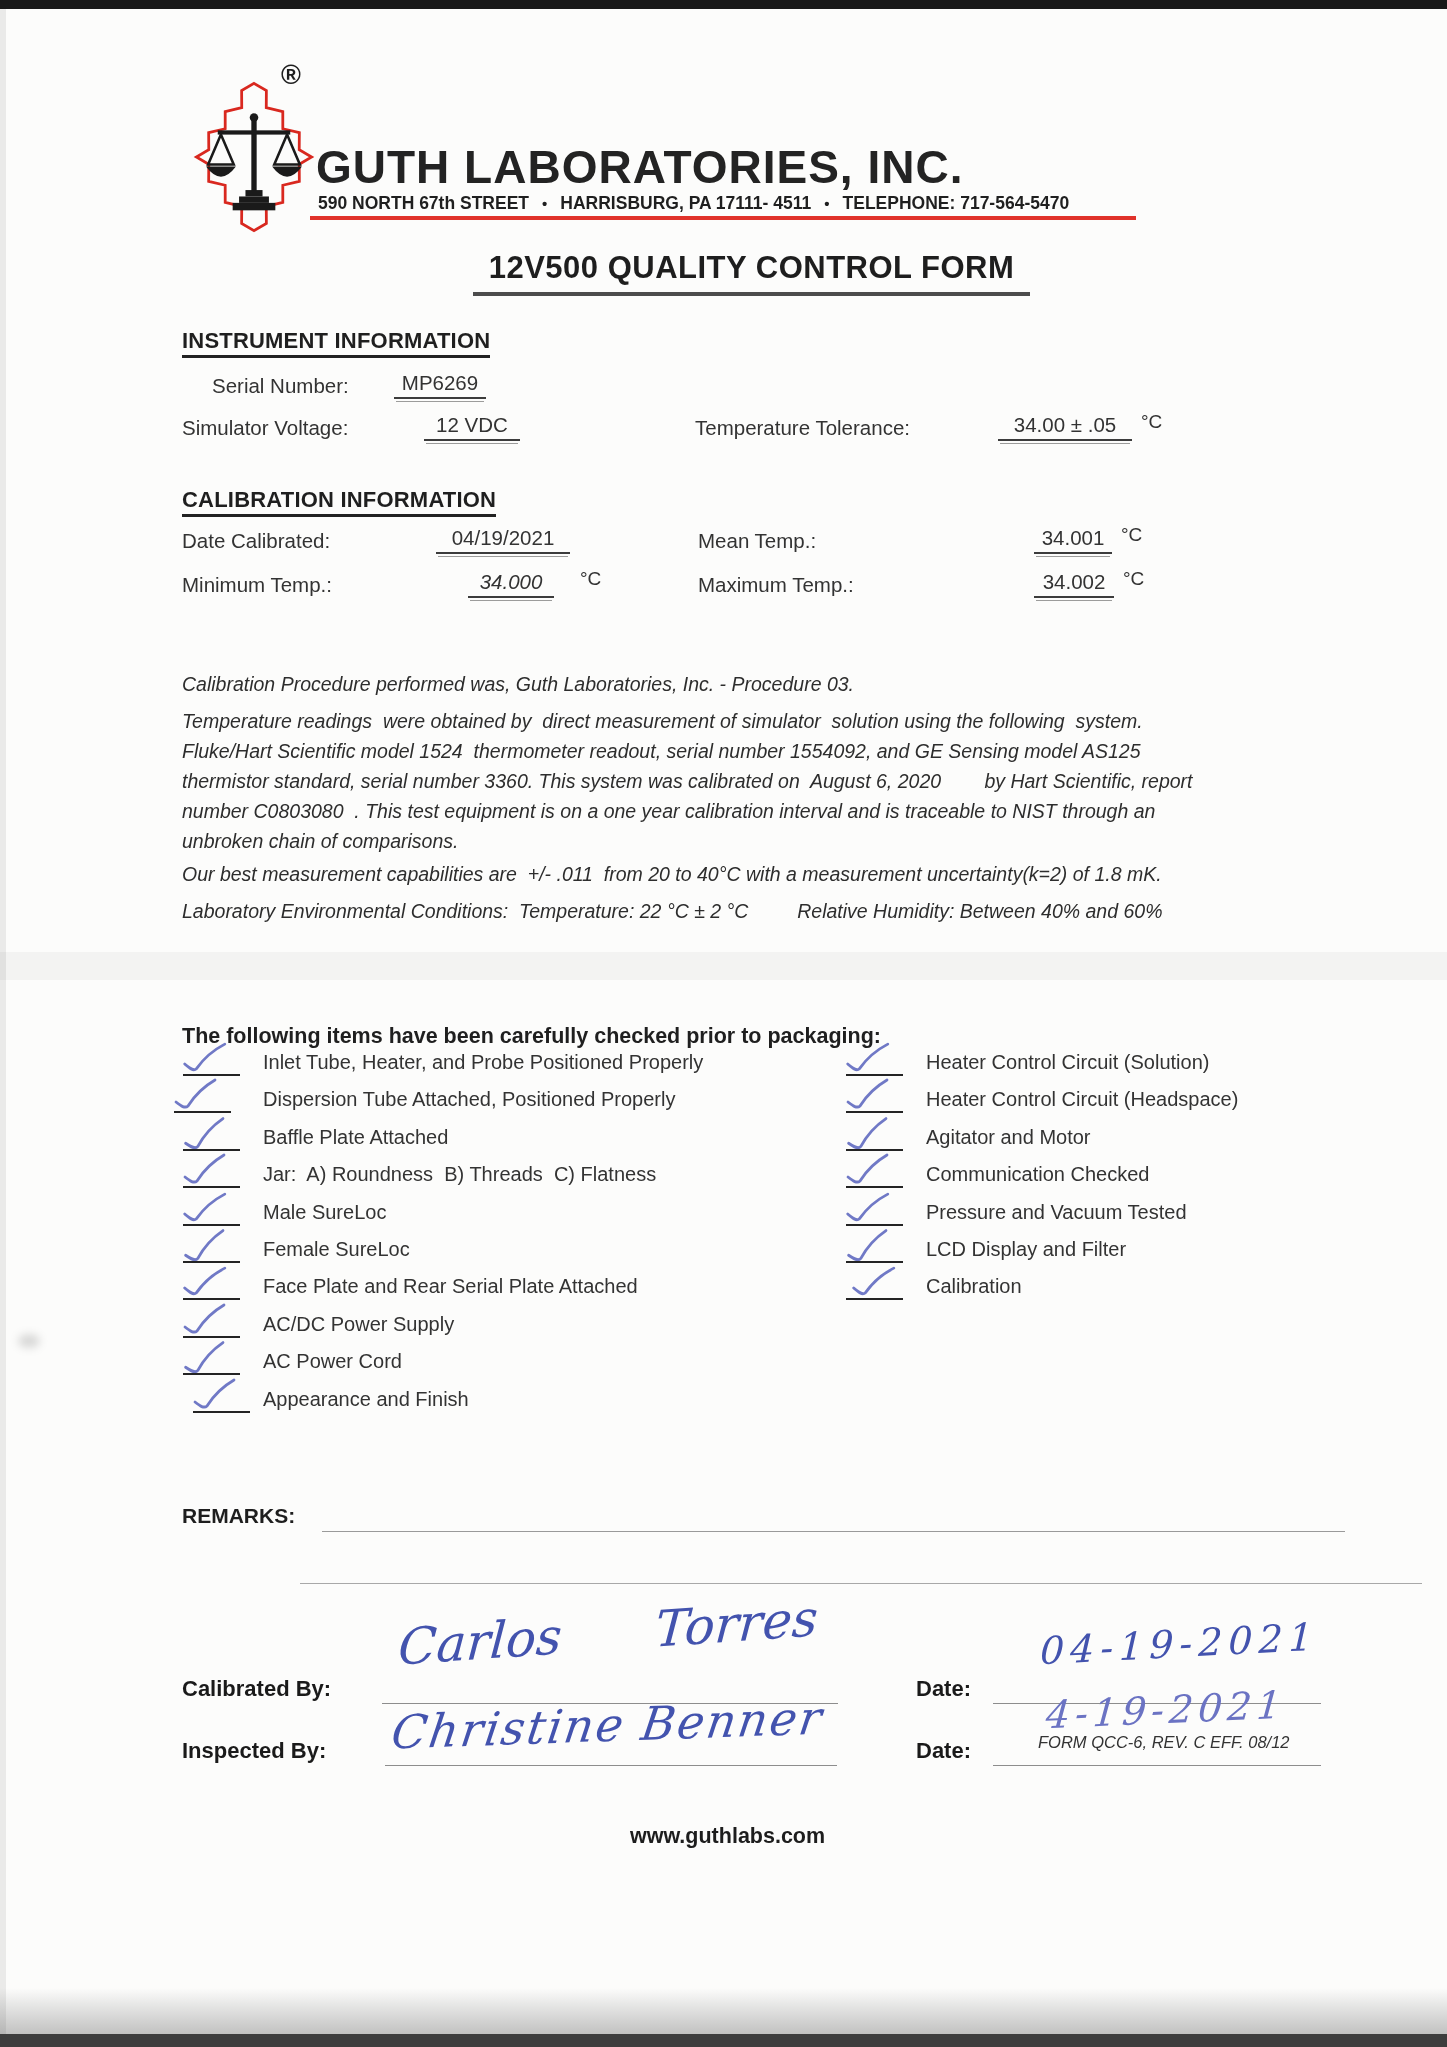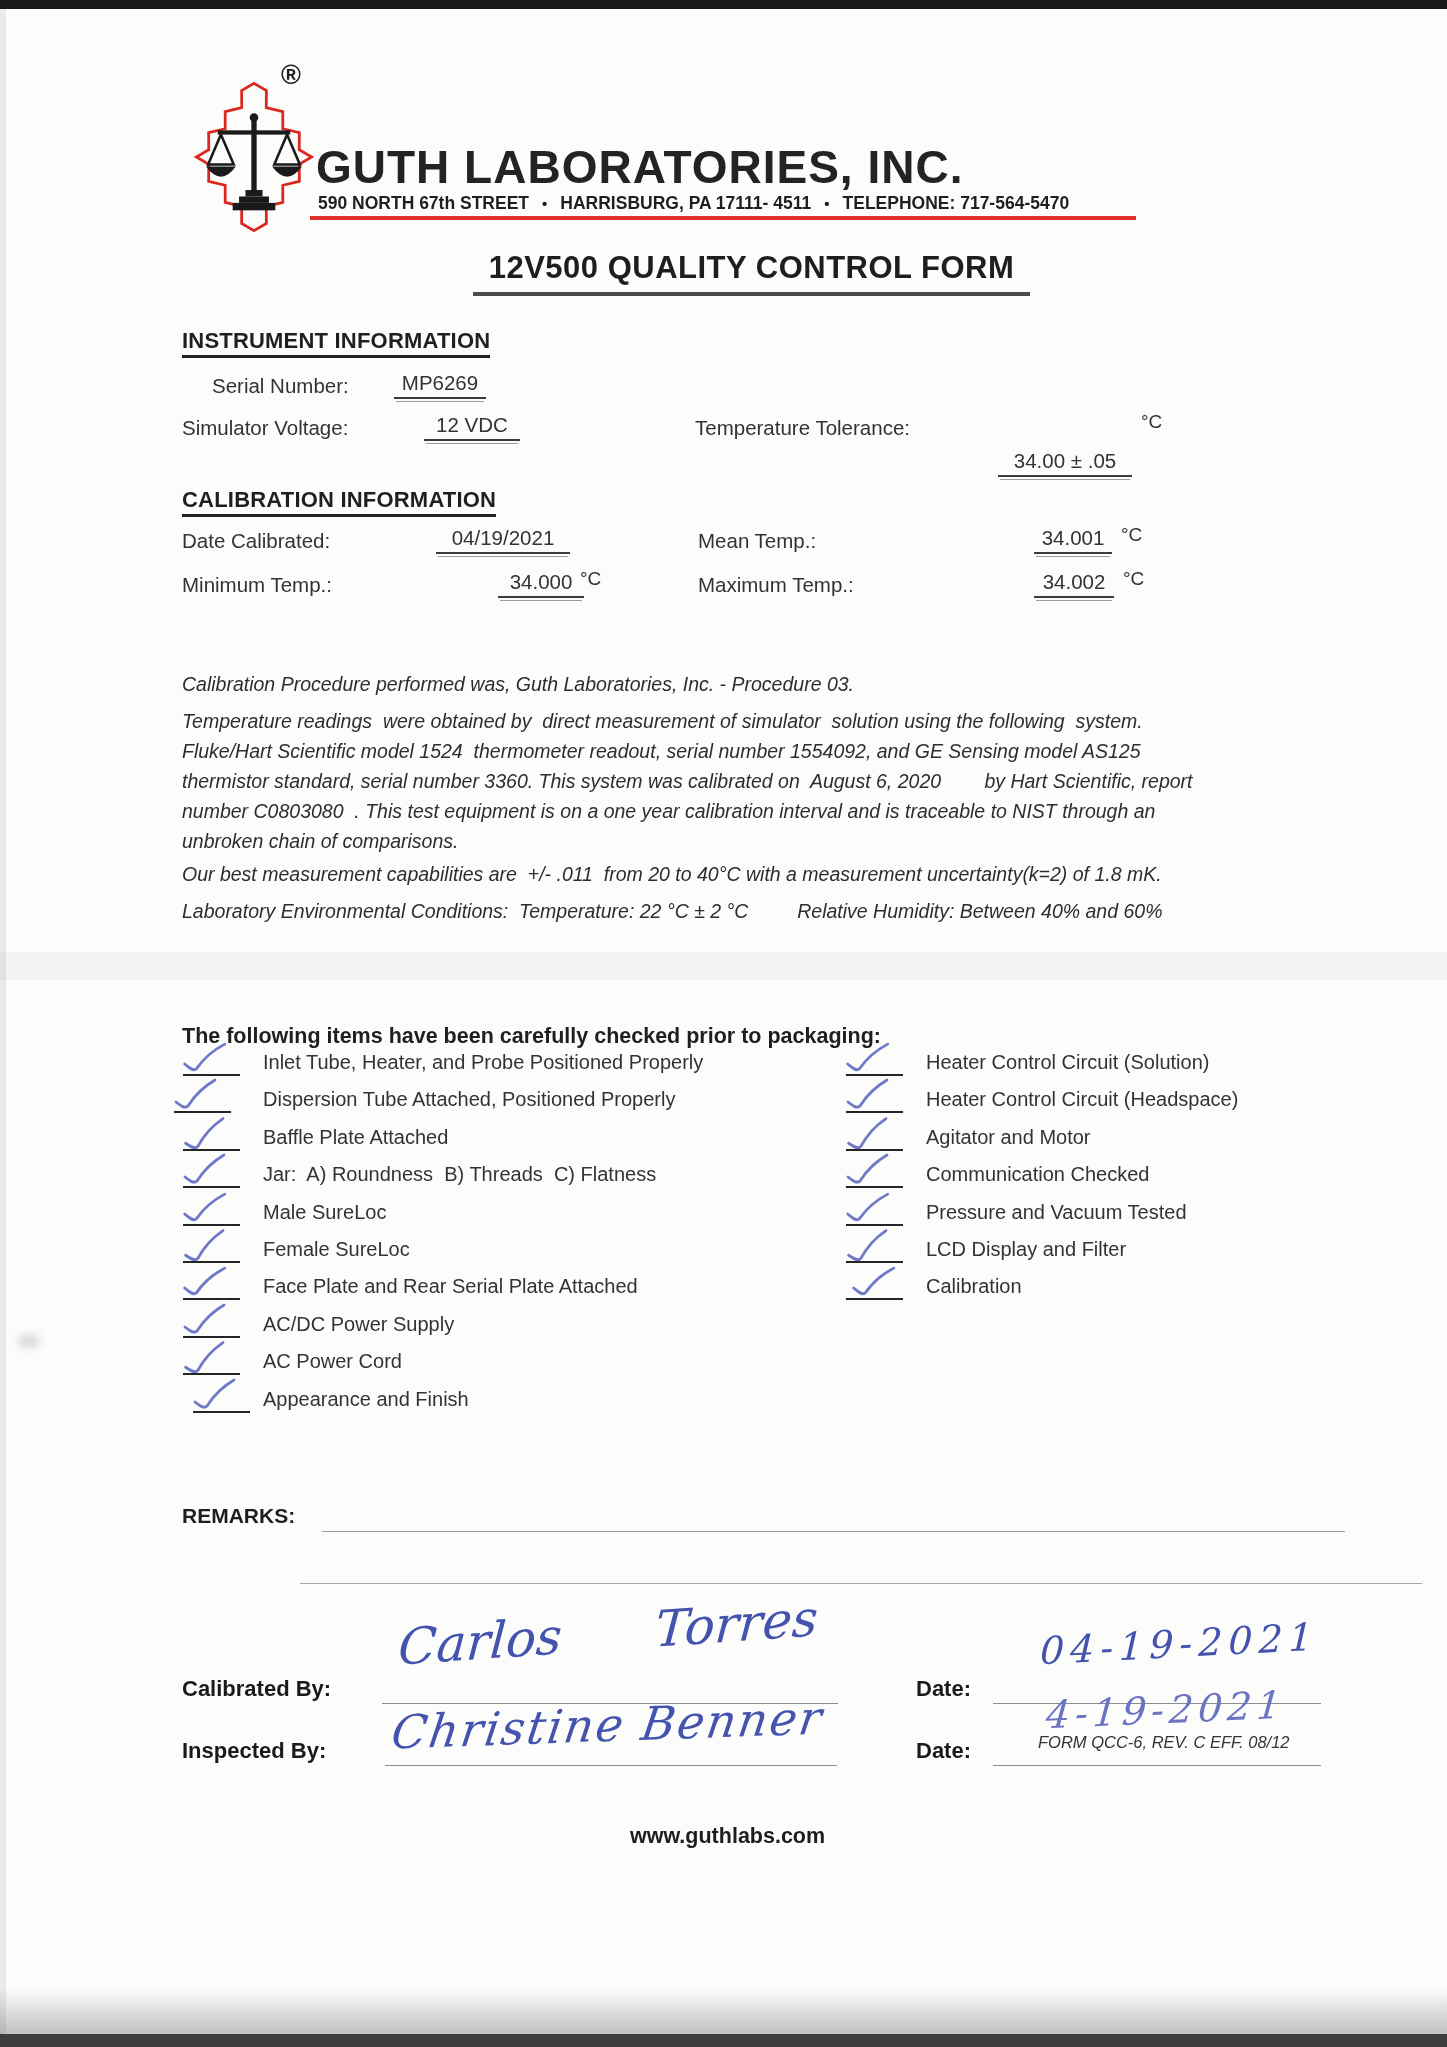--- a/index.html
+++ b/index.html
@@ -118,31 +118,31 @@
   <div class="title-wrap">
     <span class="title">12V500 QUALITY CONTROL FORM</span>
   </div>
 
   <div class="sec-head" style="left:182px; top:328px;">INSTRUMENT INFORMATION</div>
   <div class="lbl" style="left:182px; top:374px;margin-left:30px;">Serial Number:</div>
   <div class="val" style="left:394px; top:371px; width:92px;">MP6269</div>
   <div class="lbl" style="left:182px; top:416px;">Simulator Voltage:</div>
   <div class="val" style="left:424px; top:413px; width:96px;">12 VDC</div>
   <div class="lbl" style="left:695px; top:416px;">Temperature Tolerance:</div>
-  <div class="val" style="left:998px; top:413px; width:134px;margin-top:36px;">34.00 ± .05</div>
+  <div class="val" style="left:998px; top:413px; width:134px;">34.00 ± .05</div>
   <div class="unit" style="left:1141px; top:411px;">°C</div>
 
   <div class="sec-head" style="left:182px; top:487px;">CALIBRATION INFORMATION</div>
   <div class="lbl" style="left:182px; top:529px;">Date Calibrated:</div>
   <div class="val" style="left:436px; top:526px; width:134px;">04/19/2021</div>
   <div class="lbl" style="left:698px; top:529px;">Mean Temp.:</div>
   <div class="val" style="left:1034px; top:526px; width:78px;">34.001</div>
   <div class="unit" style="left:1121px; top:524px;">°C</div>
   <div class="lbl" style="left:182px; top:573px;">Minimum Temp.:</div>
-  <div class="val" style="left:498px; top:570px; width:86px;">34.000</div>
+  <div class="val" style="left:468px; top:570px; width:86px;font-style:italic;">34.000</div>
   <div class="unit" style="left:580px; top:568px;">°C</div>
   <div class="lbl" style="left:698px; top:573px;">Maximum Temp.:</div>
   <div class="val" style="left:1034px; top:570px; width:80px;">34.002</div>
   <div class="unit" style="left:1123px; top:568px;">°C</div>
 
   <div class="para p1">Calibration Procedure performed was, Guth Laboratories, Inc. - Procedure 03.</div>
   <div class="para p2">Temperature readings  were obtained by  direct measurement of simulator  solution using the following  system.
 Fluke/Hart Scientific model 1524  thermometer readout, serial number 1554092, and GE Sensing model AS125
 thermistor standard, serial number 3360. This system was calibrated on  August 6, 2020        by Hart Scientific, report
 number C0803080  . This test equipment is on a one year calibration interval and is traceable to NIST through an

